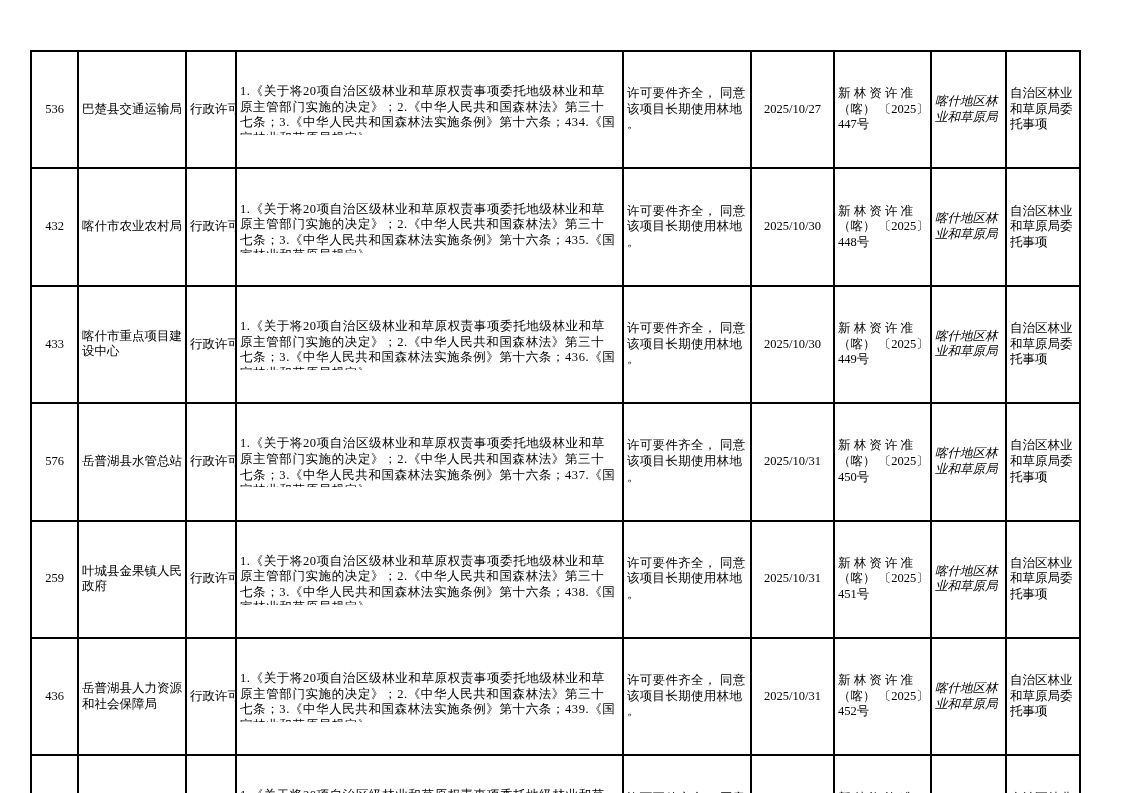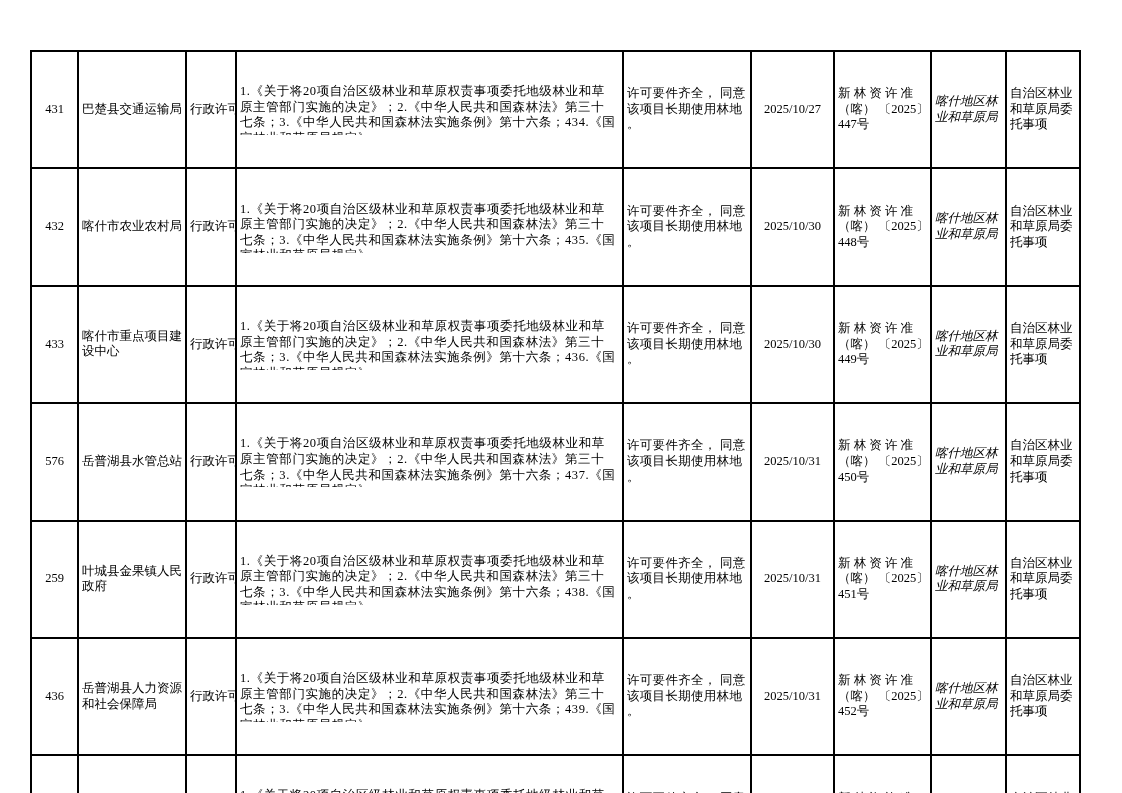--- a/index.html
+++ b/index.html
@@ -49,21 +49,21 @@
       <col style="width:50px">
       <col style="width:387px">
       <col style="width:128px">
       <col style="width:83px">
       <col style="width:97px">
       <col style="width:75px">
       <col style="width:74px">
     </colgroup>
     <tbody>
   <tr>
-    <td class="c-no">431</td>
+    <td class="c-no">536</td>
     <td class="c-org">巴楚县交通运输局</td>
     <td class="c-type">行政许可</td>
     <td class="c-legal">
       <div class="legal-clip">1.《关于将20项自治区级林业和草原权责事项委托地级林业和草
 原主管部门实施的决定》；2.《中华人民共和国森林法》第三十
 七条；3.《中华人民共和国森林法实施条例》第十六条；434.《国
 家林业和草原局规定》</div>
     </td>
     <td class="c-dec">许可要件齐全， 同意
 该项目长期使用林地

